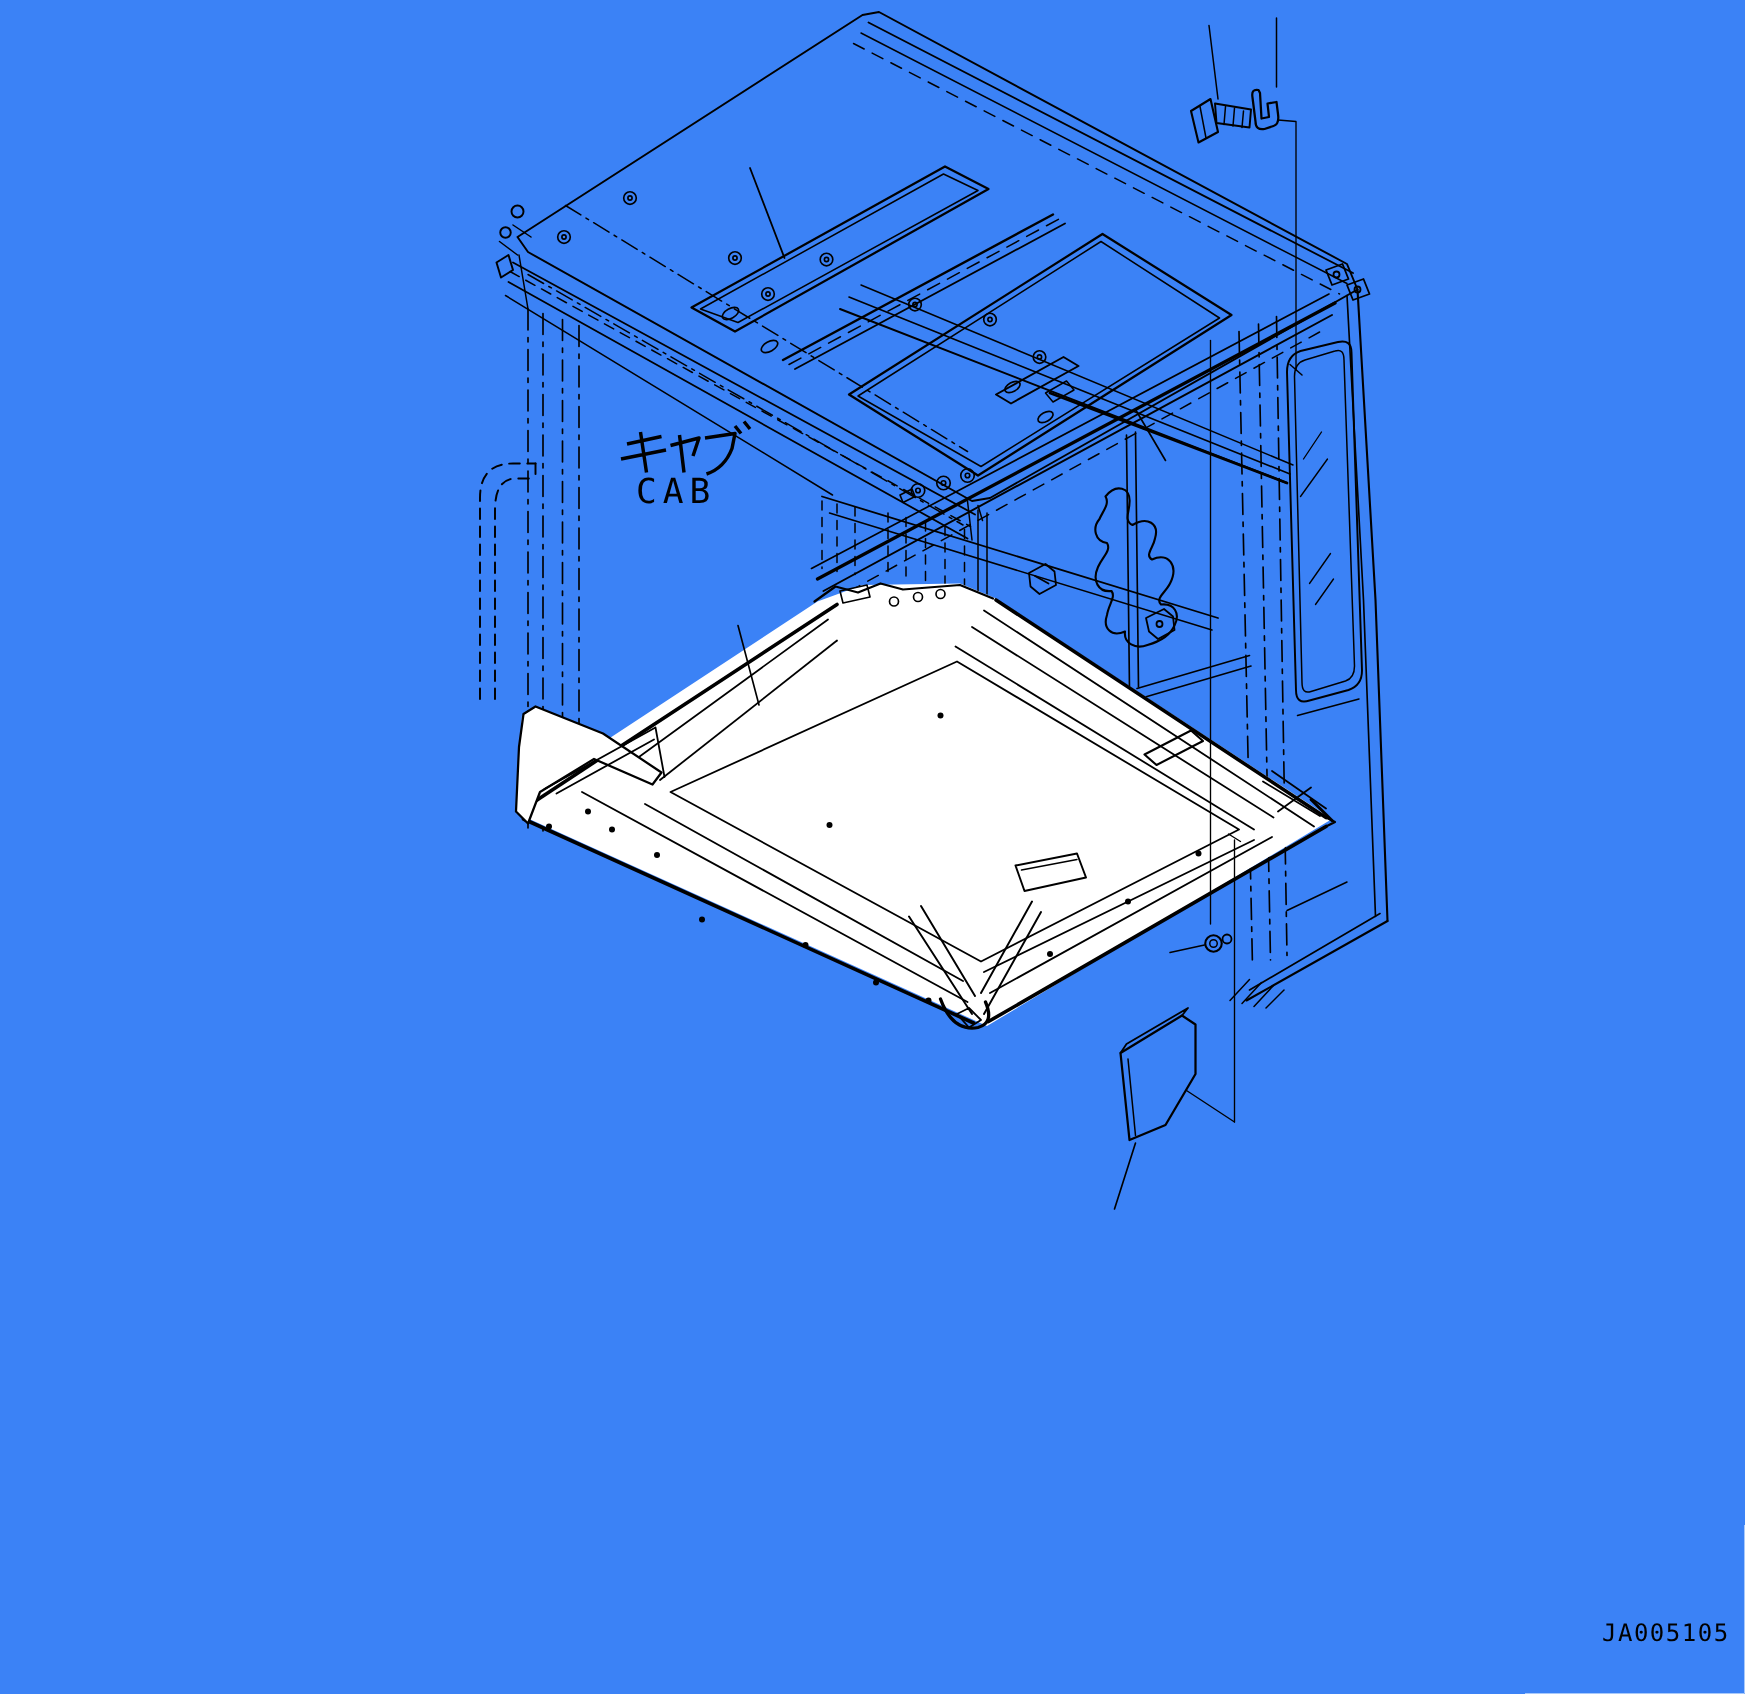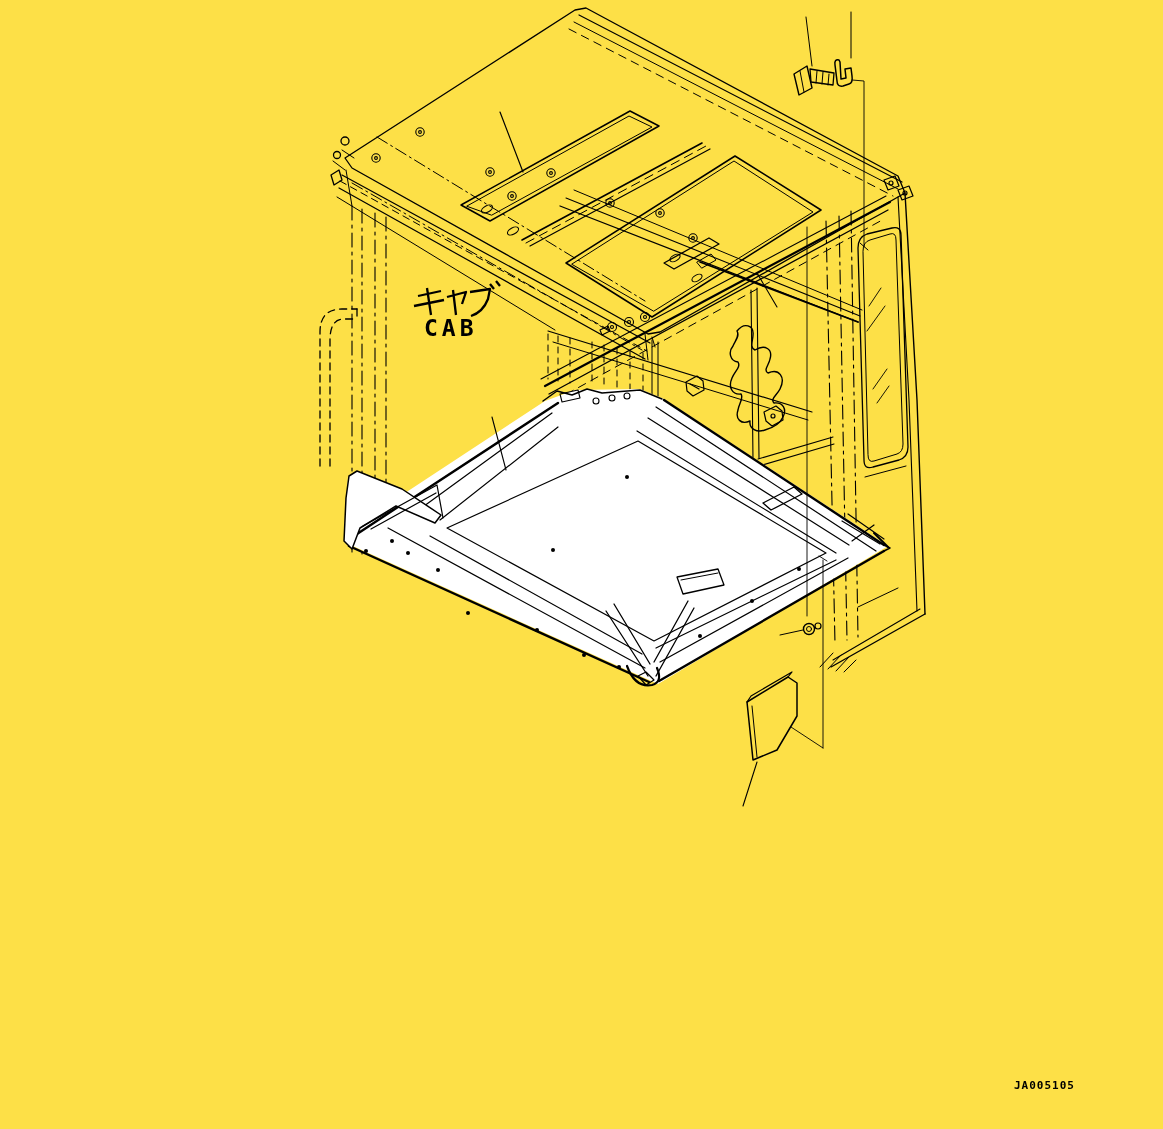--- a/index.html
+++ b/index.html
@@ -1,27 +1,26 @@
 <!DOCTYPE html>
 <html><head>
 <meta charset="utf-8">
 <style>
   html,body{margin:0;padding:0;background:#fff;}
   .stage{
     position:relative;
     width:1163px;height:1129px;
-    background:#fde047;
+    background:#3b82f6;
     overflow:hidden;
     font-family:"DejaVu Sans Mono","Liberation Mono",monospace;
-    font-weight:bold;
   }
   .stage svg{position:absolute;left:0;top:0;}
   .txt{position:absolute;color:#000;white-space:pre;}
   .cab-en{left:424px;top:315px;font-size:23px;letter-spacing:4px;}
-  .drawing-no{left:1014px;top:1079px;font-size:11px;letter-spacing:1px;}
+  .drawing-no{left:1068px;top:1079px;font-size:16px;letter-spacing:1px;}
 </style>
 </head>
 <body>
 
 <div class="stage">
 
 <svg width="1163" height="1129" viewBox="0 0 1163 1129">
   <g stroke="#000" fill="none" stroke-width="1.3" stroke-linecap="round" stroke-linejoin="round">
 
     <g>

